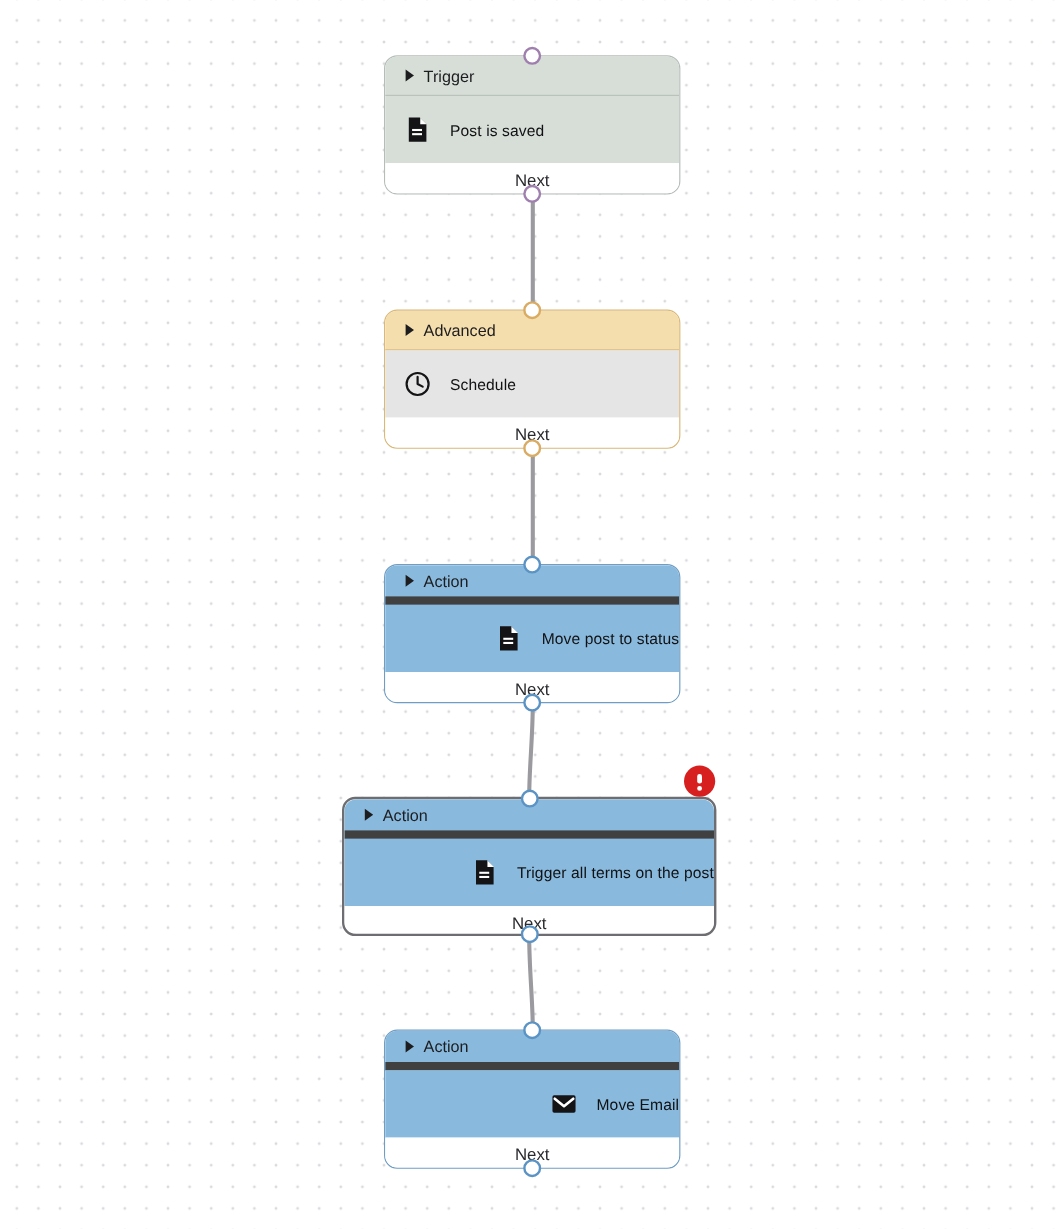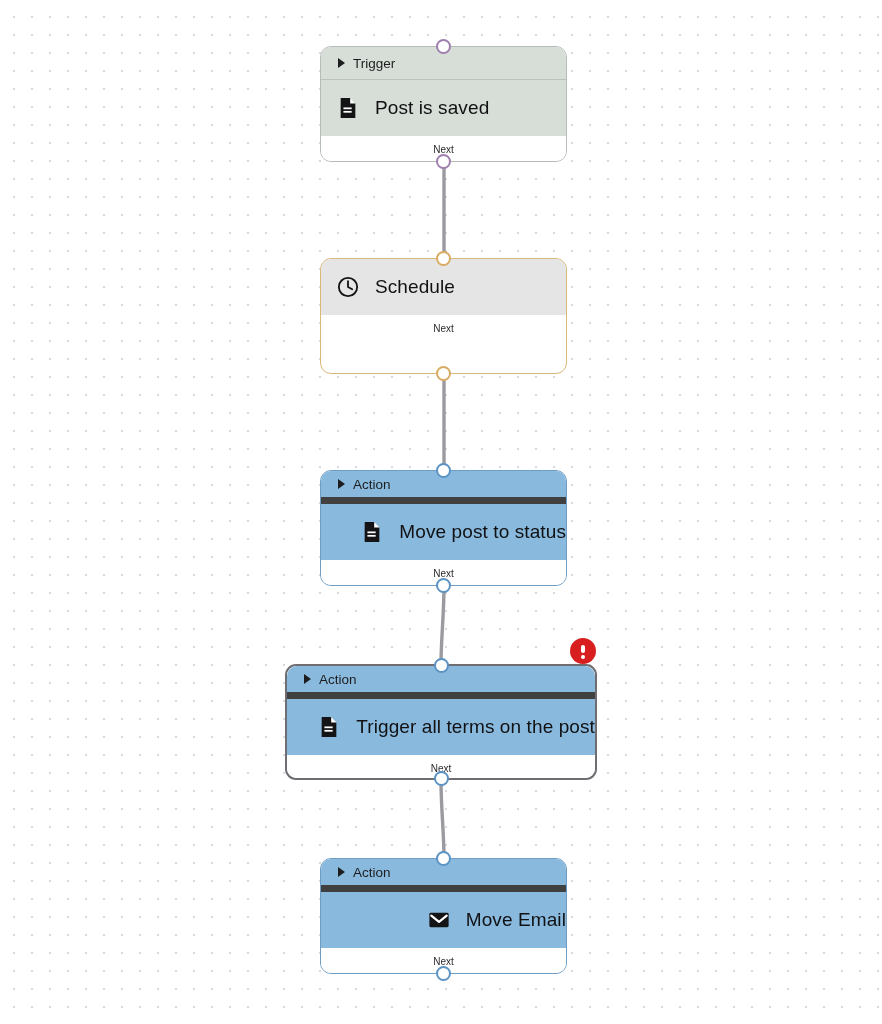--- a/index.html
+++ b/index.html
@@ -76,33 +76,33 @@
     box-sizing: border-box;
   }
   .node-body .ico {
     width: 22px;
     height: 22px;
     flex: 0 0 auto;
     margin-right: 16px;
     display: block;
   }
   .node-title {
-    font-size: 19px;
+    font-size: 13px;
     color: #111113;
     letter-spacing: 0.1px;
     white-space: nowrap;
   }
 
   .node-footer {
     height: 27px;
     background: #ffffff;
     display: flex;
     align-items: center;
     justify-content: center;
-    font-size: 10px;
+    font-size: 14px;
     color: #2b2b2f;
     box-sizing: border-box;
   }
 
   
   .v-trigger  { border: 1px solid #b6bdb9; }
   .v-trigger  .node-header { background: #d6ded7; border-bottom: 1px solid #b9c2bb; }
   .v-trigger  .node-body   { background: #d6ded7; }
 
   .v-advanced { border: 1px solid #d9b878; }
@@ -200,20 +200,24 @@
           </div>
           <div class="node-footer">
             <span>Next</span>
           </div>
         </div>
         <div class="port port-top p-trigger"></div>
         <div class="port port-bottom p-trigger"></div>
       </div>
       <div class="node v-advanced" style="left: 320px; top: 258px; width: 247px; height: 116px;">
         <div class="node-inner">
+          <div class="node-header">
+            <span class="caret"></span>
+            <span>Advanced</span>
+          </div>
           <div class="node-body">
             <svg class="ico" viewBox="0 0 24 24">
               <circle cx="12" cy="12" r="10" fill="none" stroke="#141417" stroke-width="2"></circle>
               <path d="M12 5.6 L12 12 L16.6 14.4" fill="none" stroke="#141417" stroke-width="2" stroke-linecap="round" stroke-linejoin="round"></path>
             </svg>
             <span class="node-title">Schedule</span>
           </div>
           <div class="node-footer">
             <span>Next</span>
           </div>

